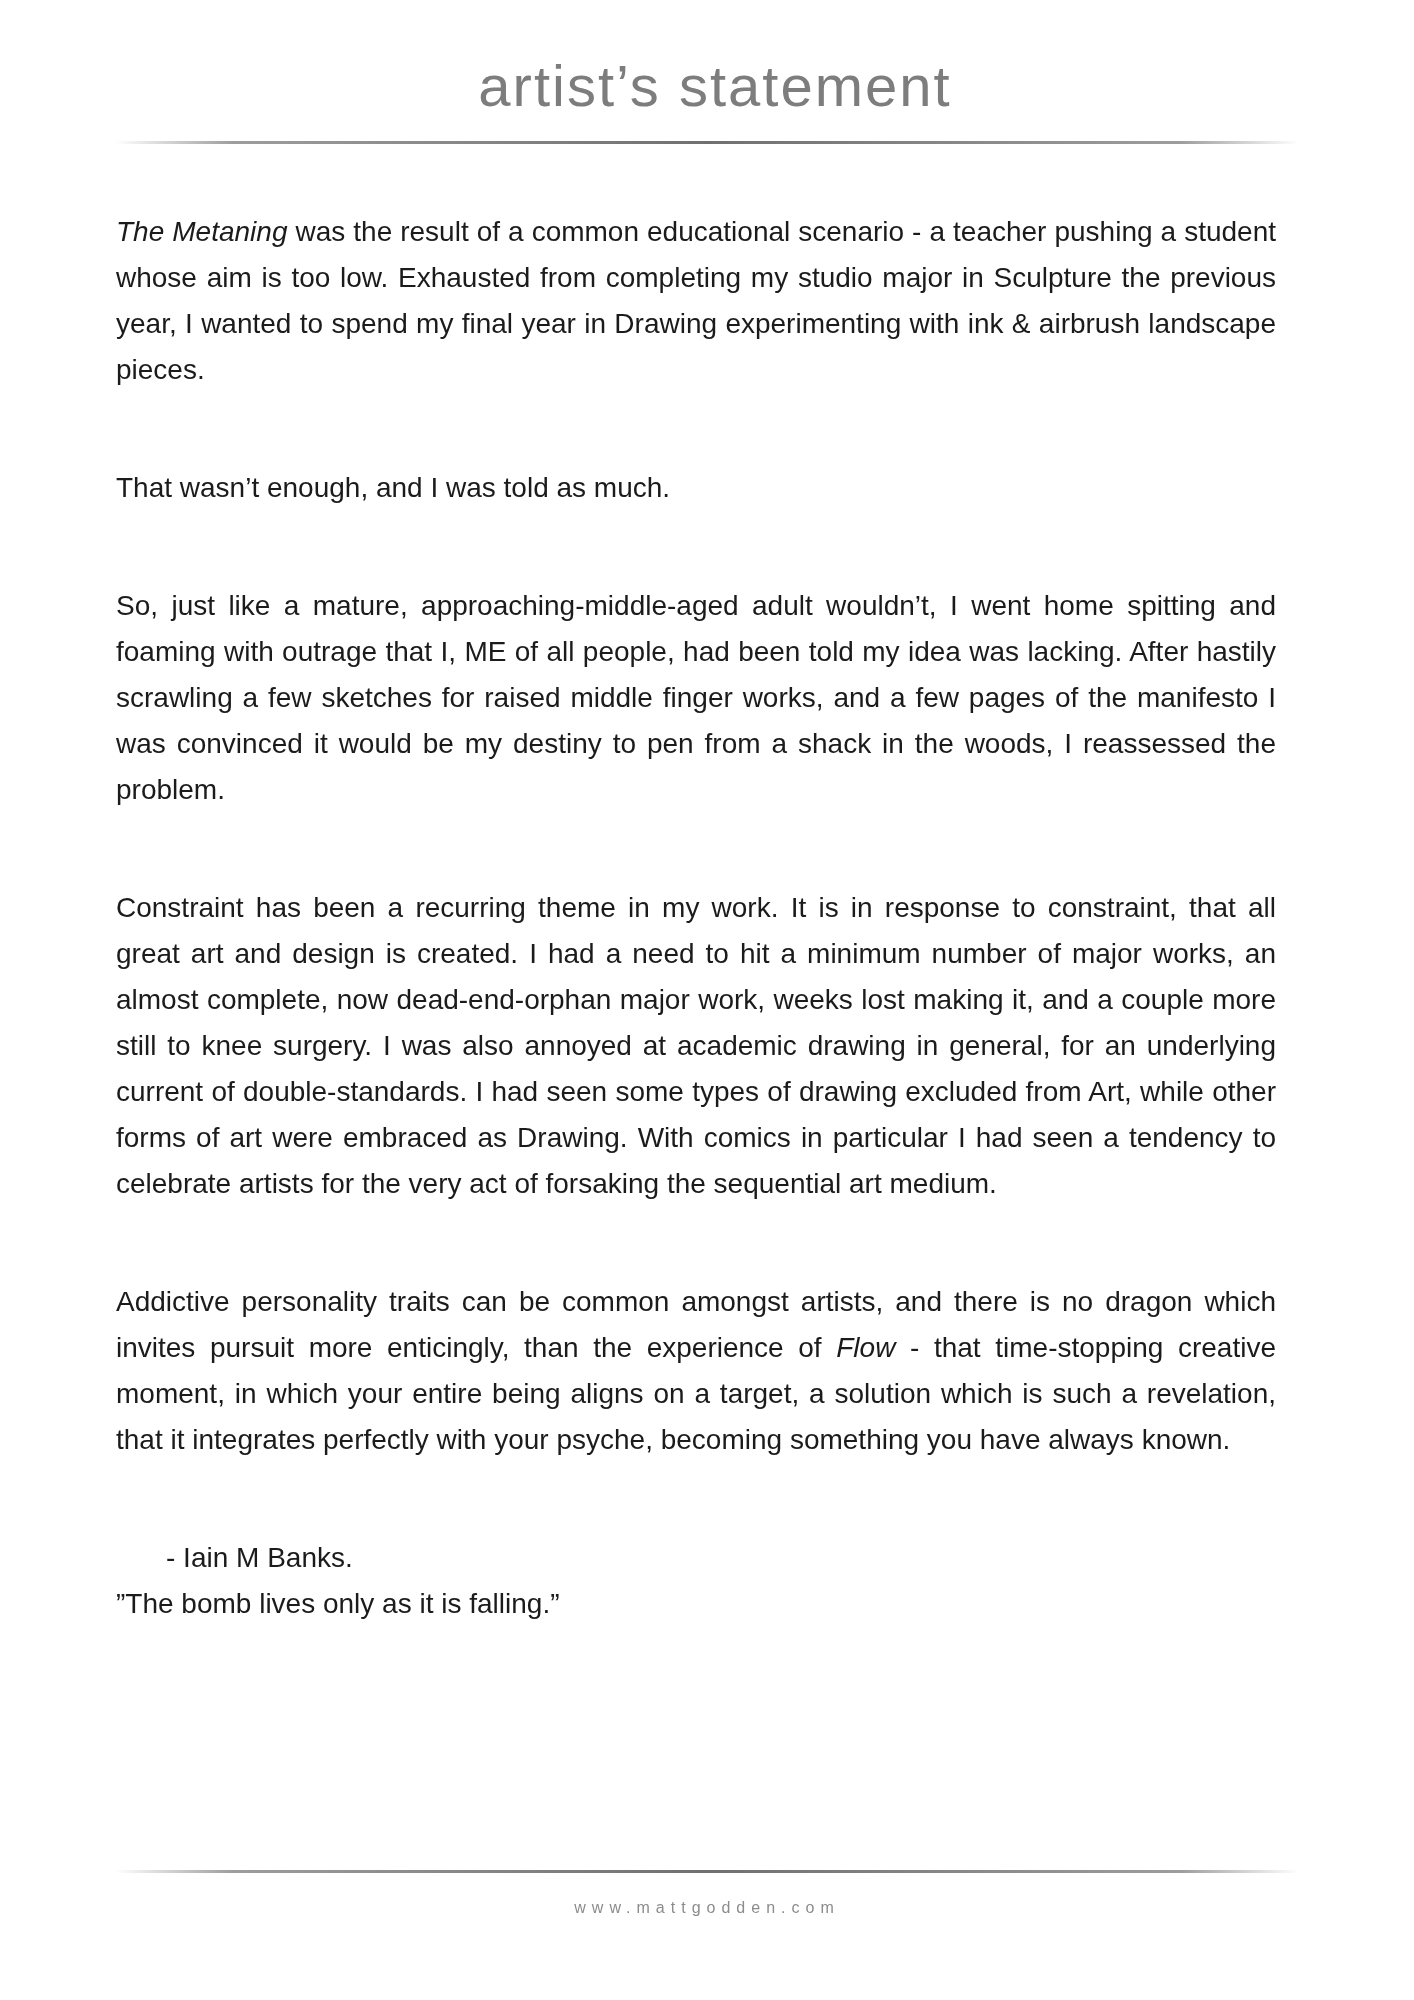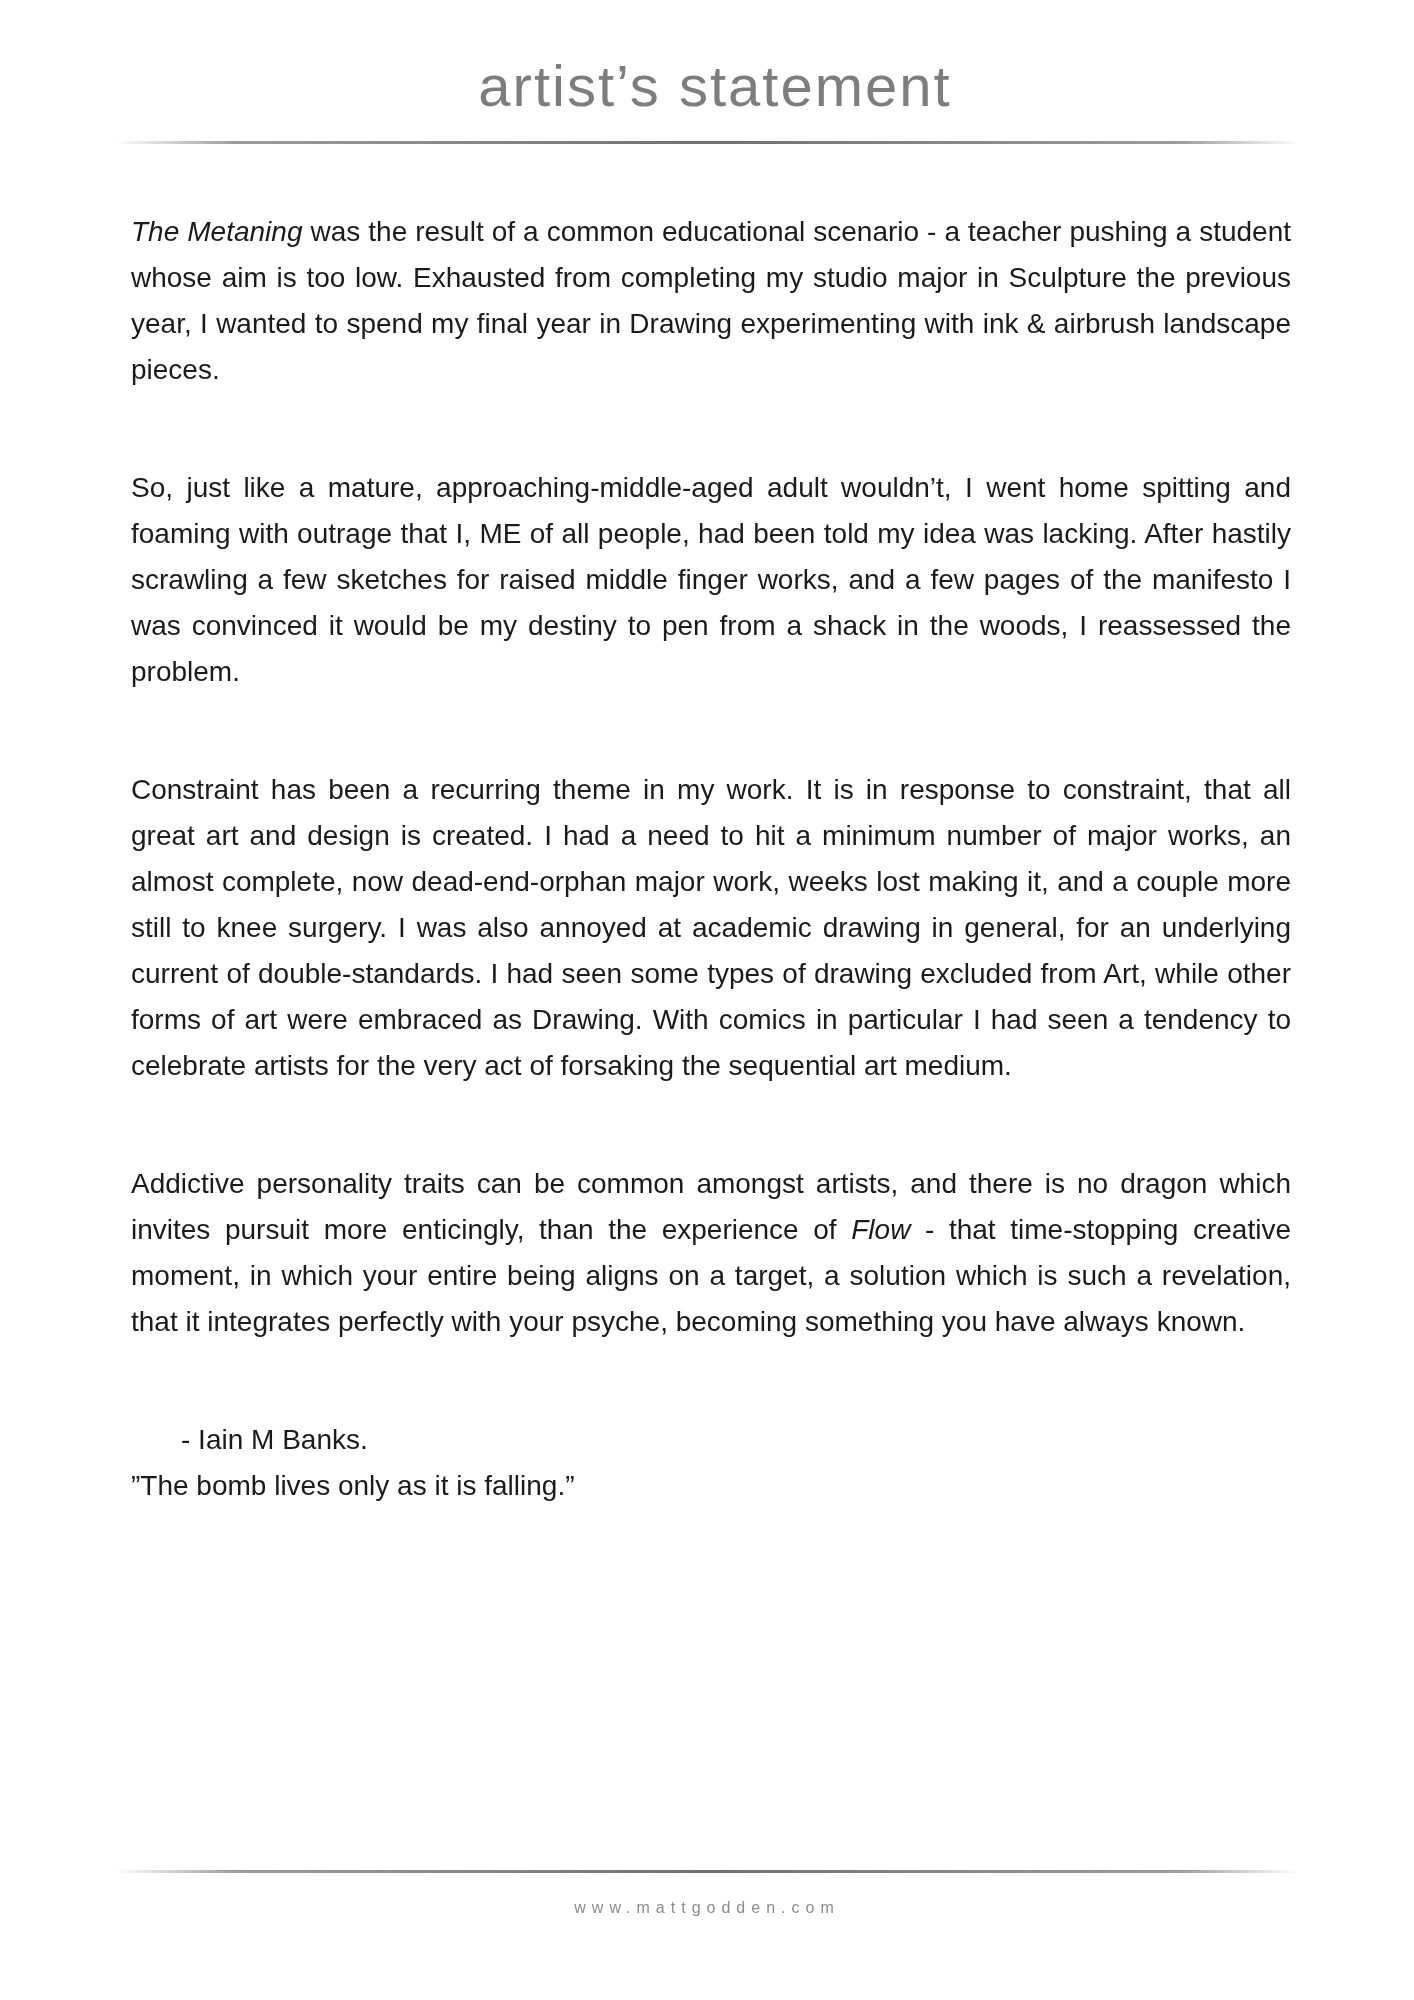--- a/index.html
+++ b/index.html
@@ -42,21 +42,21 @@
       rgba(150,150,150,0) 0%,
       rgba(140,140,140,0.85) 10%,
       rgba(112,112,112,1) 50%,
       rgba(140,140,140,0.85) 90%,
       rgba(150,150,150,0) 100%);
   }
   .divider-top { top: 141px; }
   .divider-bottom { top: 1870px; }
   .content {
     position: absolute;
-    left: 131px;
+    left: 116px;
     top: 209px;
     width: 1160px;
     font-family: "Liberation Sans", sans-serif;
     font-size: 28px;
     line-height: 46px;
     color: var(--ink, #1b1b1b);
     text-align: justify;
   }
   .para { margin: 0 0 72px 0; }
   .para .it { font-style: italic; }
@@ -86,20 +86,21 @@
 <body>
 
 <div class="page">
 
   <h1 class="title">artist’s statement</h1>
 
   <div class="divider divider-top"></div>
 
   <main class="content">
     <p class="para"><span class="it">The Metaning</span><span> was the result of a common educational scenario - a teacher pushing a student whose aim is too low. Exhausted from completing my studio major in Sculpture the previous year, I wanted to spend my final year in Drawing experimenting with ink &amp; airbrush landscape pieces.</span></p>
+    <p class="para"><span>That wasn’t enough, and I was told as much.</span></p>
     <p class="para"><span>So, just like a mature, approaching-middle-aged adult wouldn’t, I went home spitting and foaming with outrage that I, ME of all people, had been told my idea was lacking. After hastily scrawling a few sketches for raised middle finger works, and a few pages of the manifesto I was convinced it would be my destiny to pen from a shack in the woods, I reassessed the problem.</span></p>
     <p class="para"><span>Constraint has been a recurring theme in my work. It is in response to constraint, that all great art and design is created. I had a need to hit a minimum number of major works, an almost complete, now dead-end-orphan major work, weeks lost making it, and a couple more still to knee surgery. I was also annoyed at academic drawing in general, for an underlying current of double-standards. I had seen some types of drawing excluded from Art, while other forms of art were embraced as Drawing. With comics in particular I had seen a tendency to celebrate artists for the very act of forsaking the sequential art medium.</span></p>
     <p class="para"><span>Addictive personality traits can be common amongst artists, and there is no dragon which invites pursuit more enticingly, than the experience of </span><span class="it">Flow</span><span> - that time-stopping creative moment, in which your entire being aligns on a target, a solution which is such a revelation, that it integrates perfectly with your psyche, becoming something you have always known.</span></p>
     <p class="para attribution"><span>- Iain M Banks.</span></p>
     <p class="para quote"><span>”The bomb lives only as it is falling.”</span></p>
   </main>
 
   <div class="divider divider-bottom"></div>
 
   <div class="footer-url">www.mattgodden.com</div>

